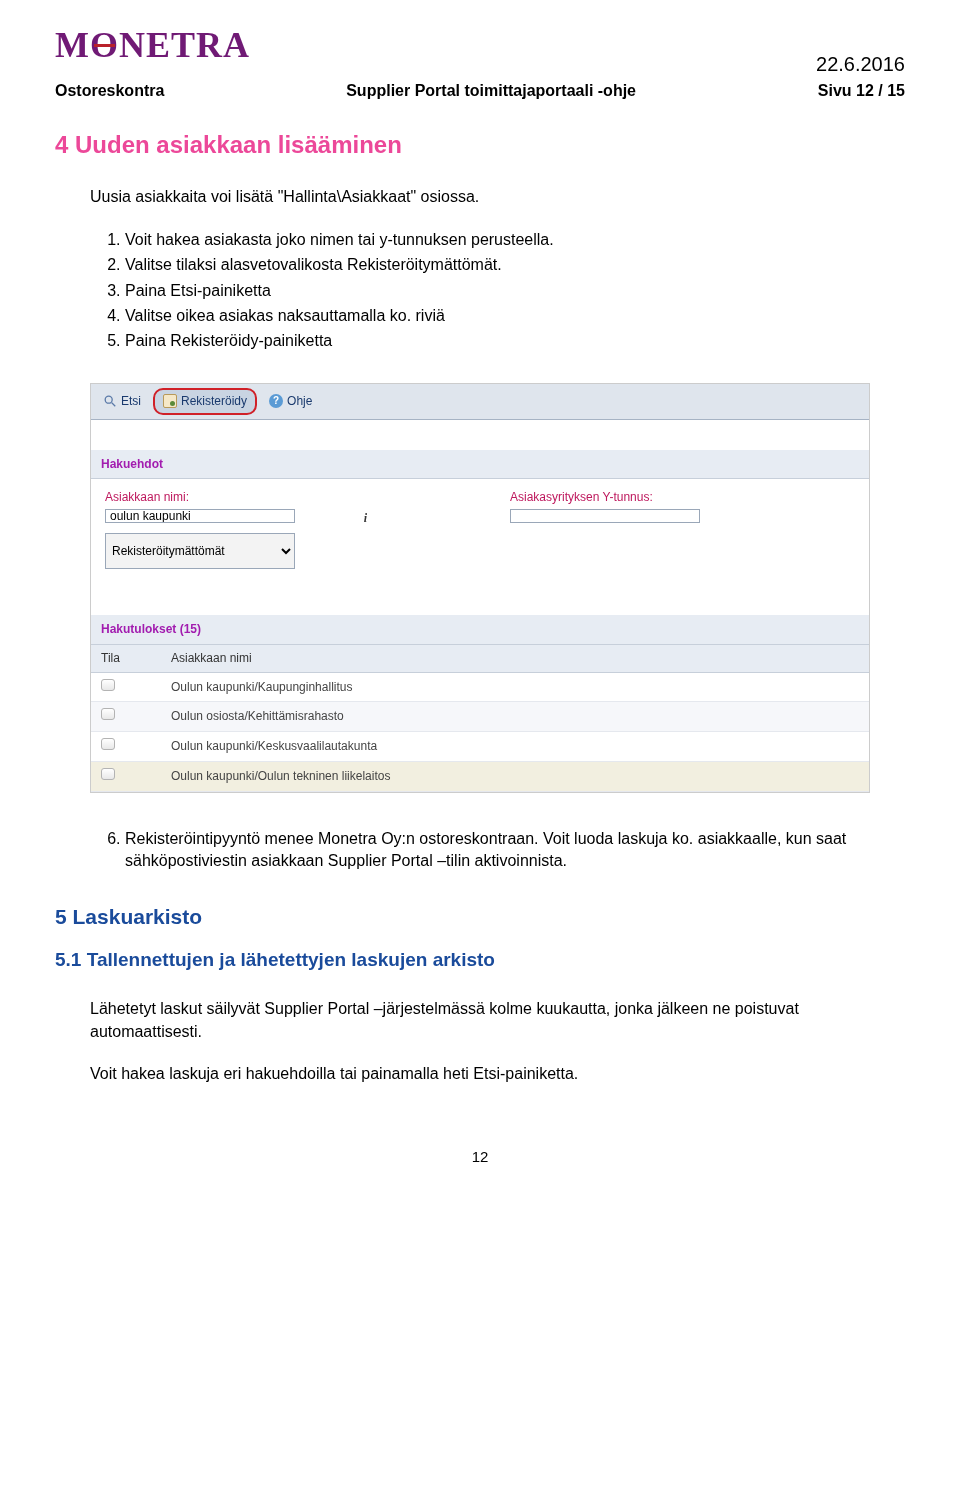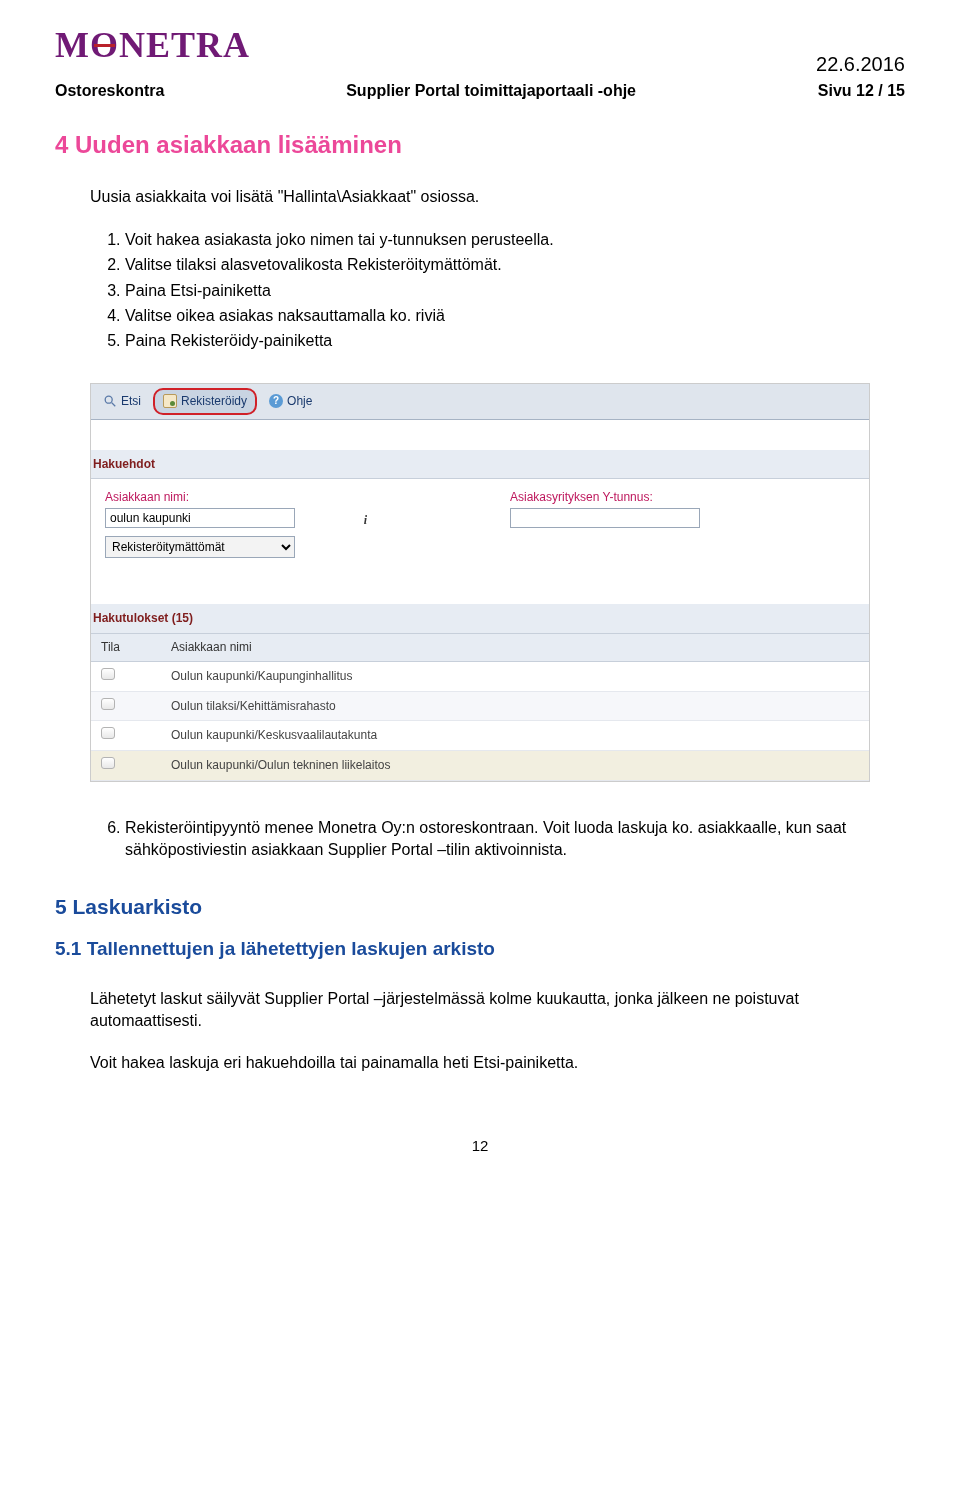--- a/index.html
+++ b/index.html
@@ -125,52 +125,52 @@
     color: #fff;
     border-radius: 50%;
     text-align: center;
     font-size: 10px;
     font-weight: bold;
     line-height: 14px;
   }
   .ss-section-h {
     background: #e7ecf3;
     border-bottom: 1px solid #c7cfda;
-    padding: 6px 2px;
-    font-weight: bold;
-    font-size: 12px;
-    color: #7f1d1d;
+    padding: 6px 10px;
+    font-weight: bold;
+    font-size: 12px;
+    color: #a21caf;
   }
   .ss-form {
     padding: 10px 14px 16px 14px;
     display: flex;
     gap: 60px;
     background: #fff;
   }
   .ss-form-col { flex: 1; }
   .ss-label {
     font-size: 12px;
     color: #be185d;
     display: block;
     margin-bottom: 2px;
   }
   .ss-input {
     border: 1px solid #9aa7b8;
     padding: 2px 4px;
     font-size: 12px;
     width: 190px;
-    height: 20px;
+    height: 14px;
     background: #fff;
   }
   .ss-select {
     border: 1px solid #9aa7b8;
     padding: 1px 2px;
     font-size: 12px;
     width: 190px;
-    height: 22px;
+    height: 36px;
     background: #f3f3f3;
   }
   .ss-info-icon {
     display: inline-block;
     width: 14px;
     height: 14px;
     margin-left: 60px;
     font-family: Georgia, serif;
     font-style: italic;
     font-weight: bold;
@@ -297,21 +297,21 @@
           <th>Asiakkaan nimi</th>
         </tr>
       </thead>
       <tbody>
         <tr>
           <td><span class="ss-row-icon"></span></td>
           <td>Oulun kaupunki/Kaupunginhallitus</td>
         </tr>
         <tr>
           <td><span class="ss-row-icon"></span></td>
-          <td>Oulun tilaksi/Kehittämisrahasto</td>
+          <td>Oulun osiosta/Kehittämisrahasto</td>
         </tr>
         <tr>
           <td><span class="ss-row-icon"></span></td>
           <td>Oulun kaupunki/Keskusvaalilautakunta</td>
         </tr>
         <tr class="selected">
           <td><span class="ss-row-icon"></span></td>
           <td>Oulun kaupunki/Oulun tekninen liikelaitos</td>
         </tr>
       </tbody>

